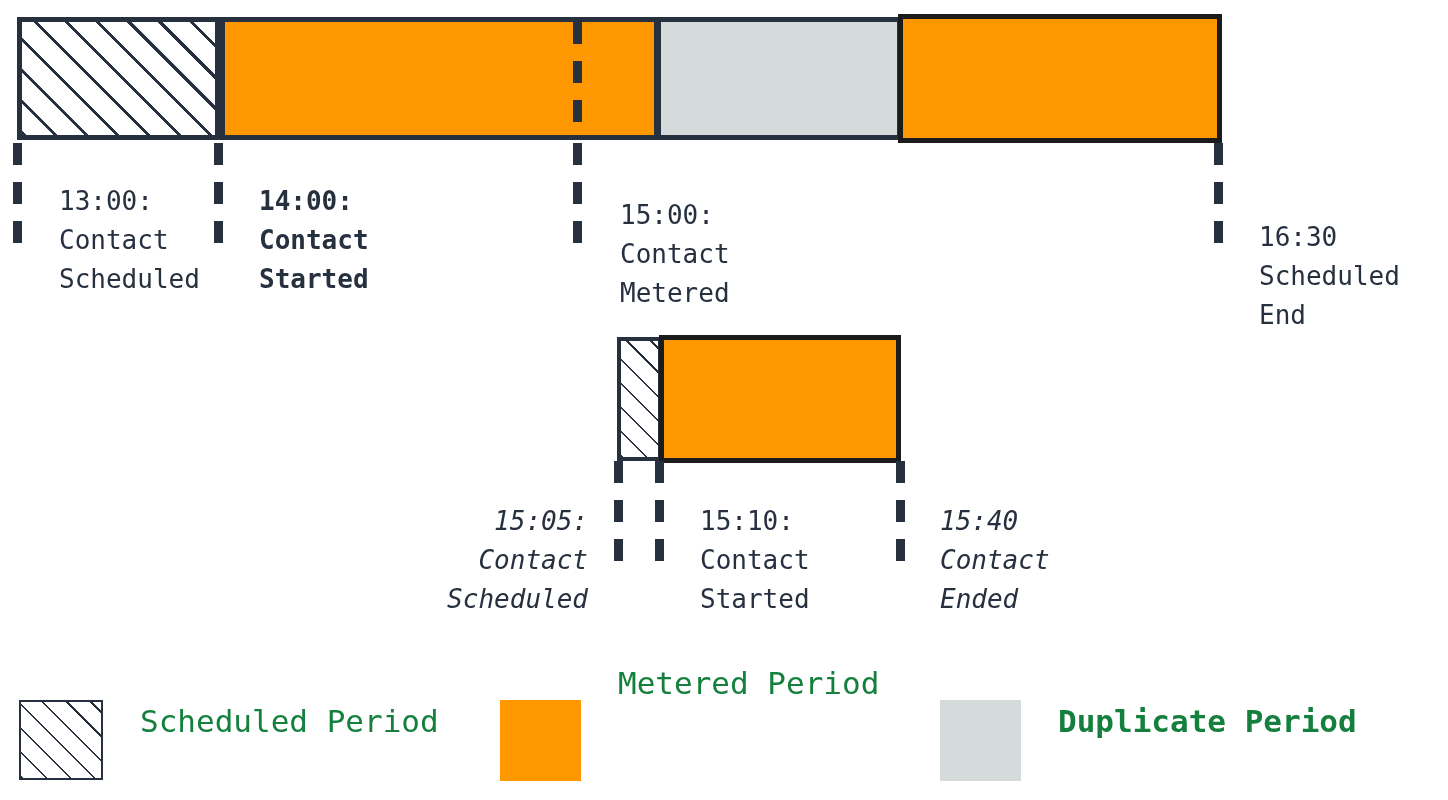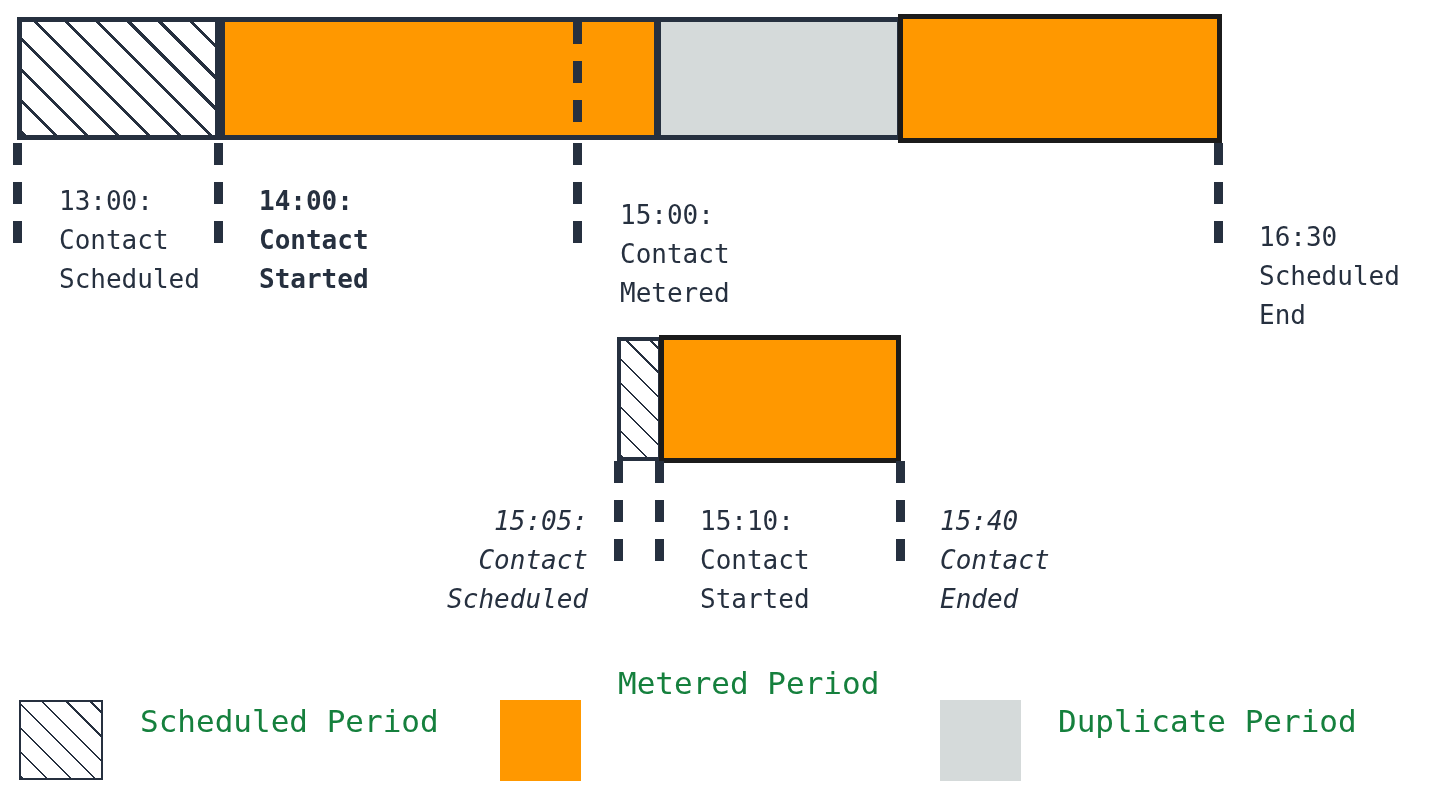--- a/index.html
+++ b/index.html
@@ -149,16 +149,16 @@
 
   <div>
 
     <div class="legend-swatch hatched hatch-thin" style="left:19px; top:700px; width:84px; height:80px;"></div>
     <div class="legend-label" style="left:140px; top:705px;">Scheduled Period</div>
 
     <div class="legend-swatch" style="left:500px; top:700px; width:81px; height:81px; background:#ff9800;"></div>
     <div class="legend-label" style="left:618px; top:667px;">Metered Period</div>
 
     <div class="legend-swatch" style="left:940px; top:700px; width:81px; height:81px; background:#d5dada;"></div>
-    <div class="legend-label" style="left:1058px; top:705px;">Duplicate Period</div>
+    <div class="legend-label" style="left:1058px; top:705px;font-weight:bold;">Duplicate Period</div>
   </div>
 
 </div>
 
 </body></html>

